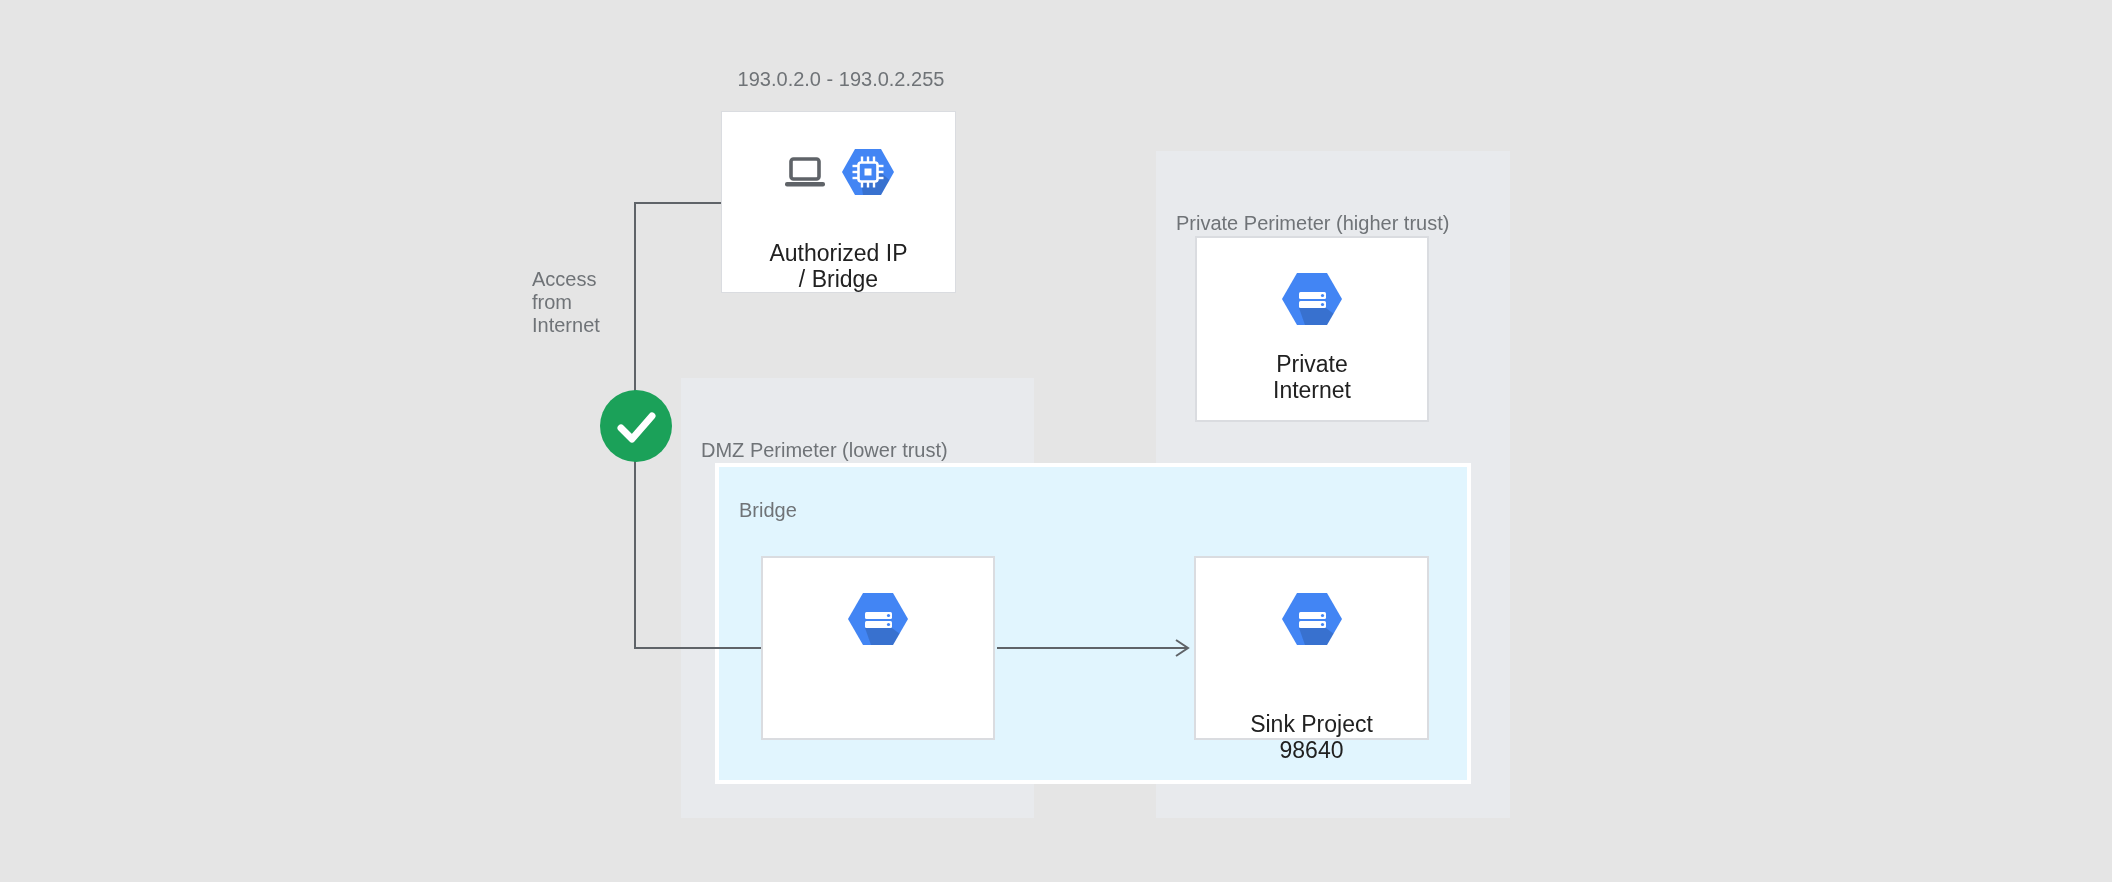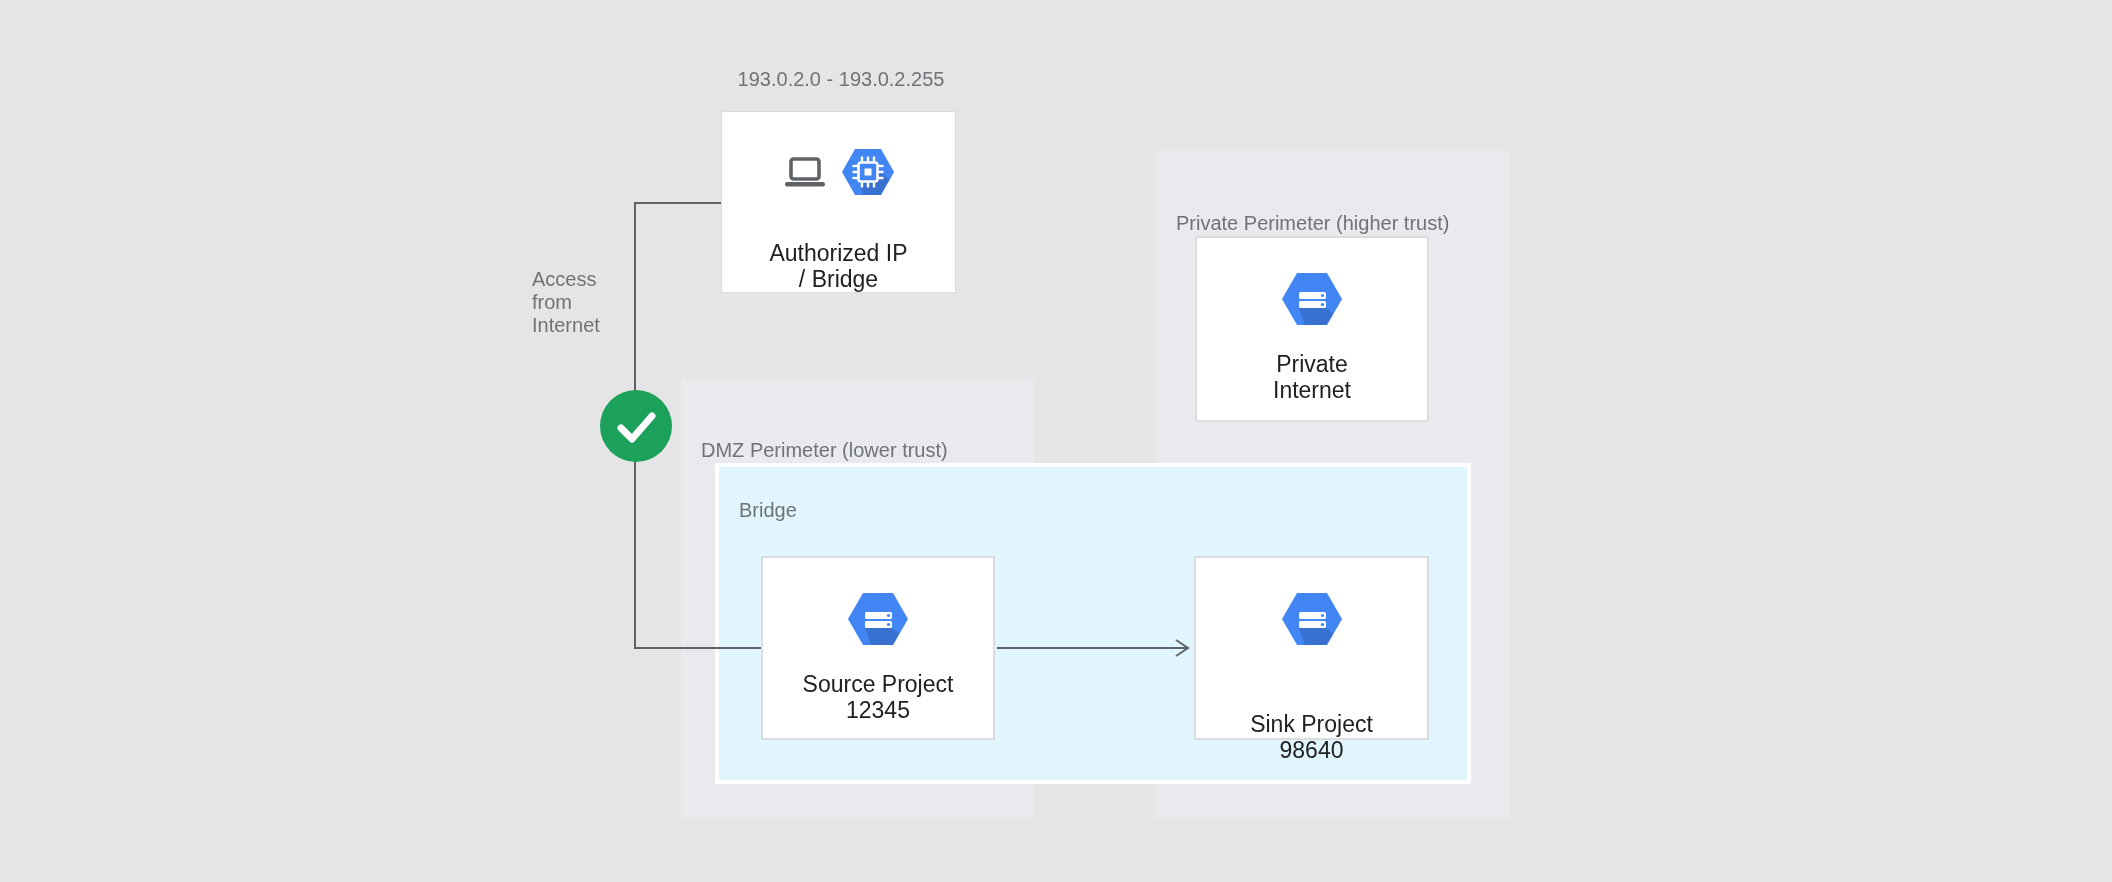--- a/index.html
+++ b/index.html
@@ -186,24 +186,20 @@
             </defs>
           <polygon points="0,26 15,0 45,0 60,26 45,52 15,52" fill="#4285f4"></polygon>
           <polygon points="17,35 44,35 60,47 60,52 23,52" fill="#000000" opacity="0.15" clip-path="url(#hexClipA)"></polygon>
           <rect x="17" y="19" width="27" height="7" rx="1.5" fill="#ffffff"></rect>
           <rect x="17" y="28" width="27" height="7" rx="1.5" fill="#ffffff"></rect>
           <circle cx="40.5" cy="22.5" r="1.6" fill="#4285f4"></circle>
           <circle cx="40.5" cy="31.5" r="1.6" fill="#4285f4"></circle>
         </svg>
       </span>
     </div>
-    <div class="node-title">
-      <span>Source Project</span><br>
-      <span>12345</span>
-    </div>
   </div>
 
   <div class="abs node node-sink">
     <div class="node-icons">
       <span>
         <svg width="60" height="52" viewBox="0 0 60 52">
           <defs>
               <clipPath id="hexClipB">
                 <polygon points="0,26 15,0 45,0 60,26 45,52 15,52"></polygon>
               </clipPath>

